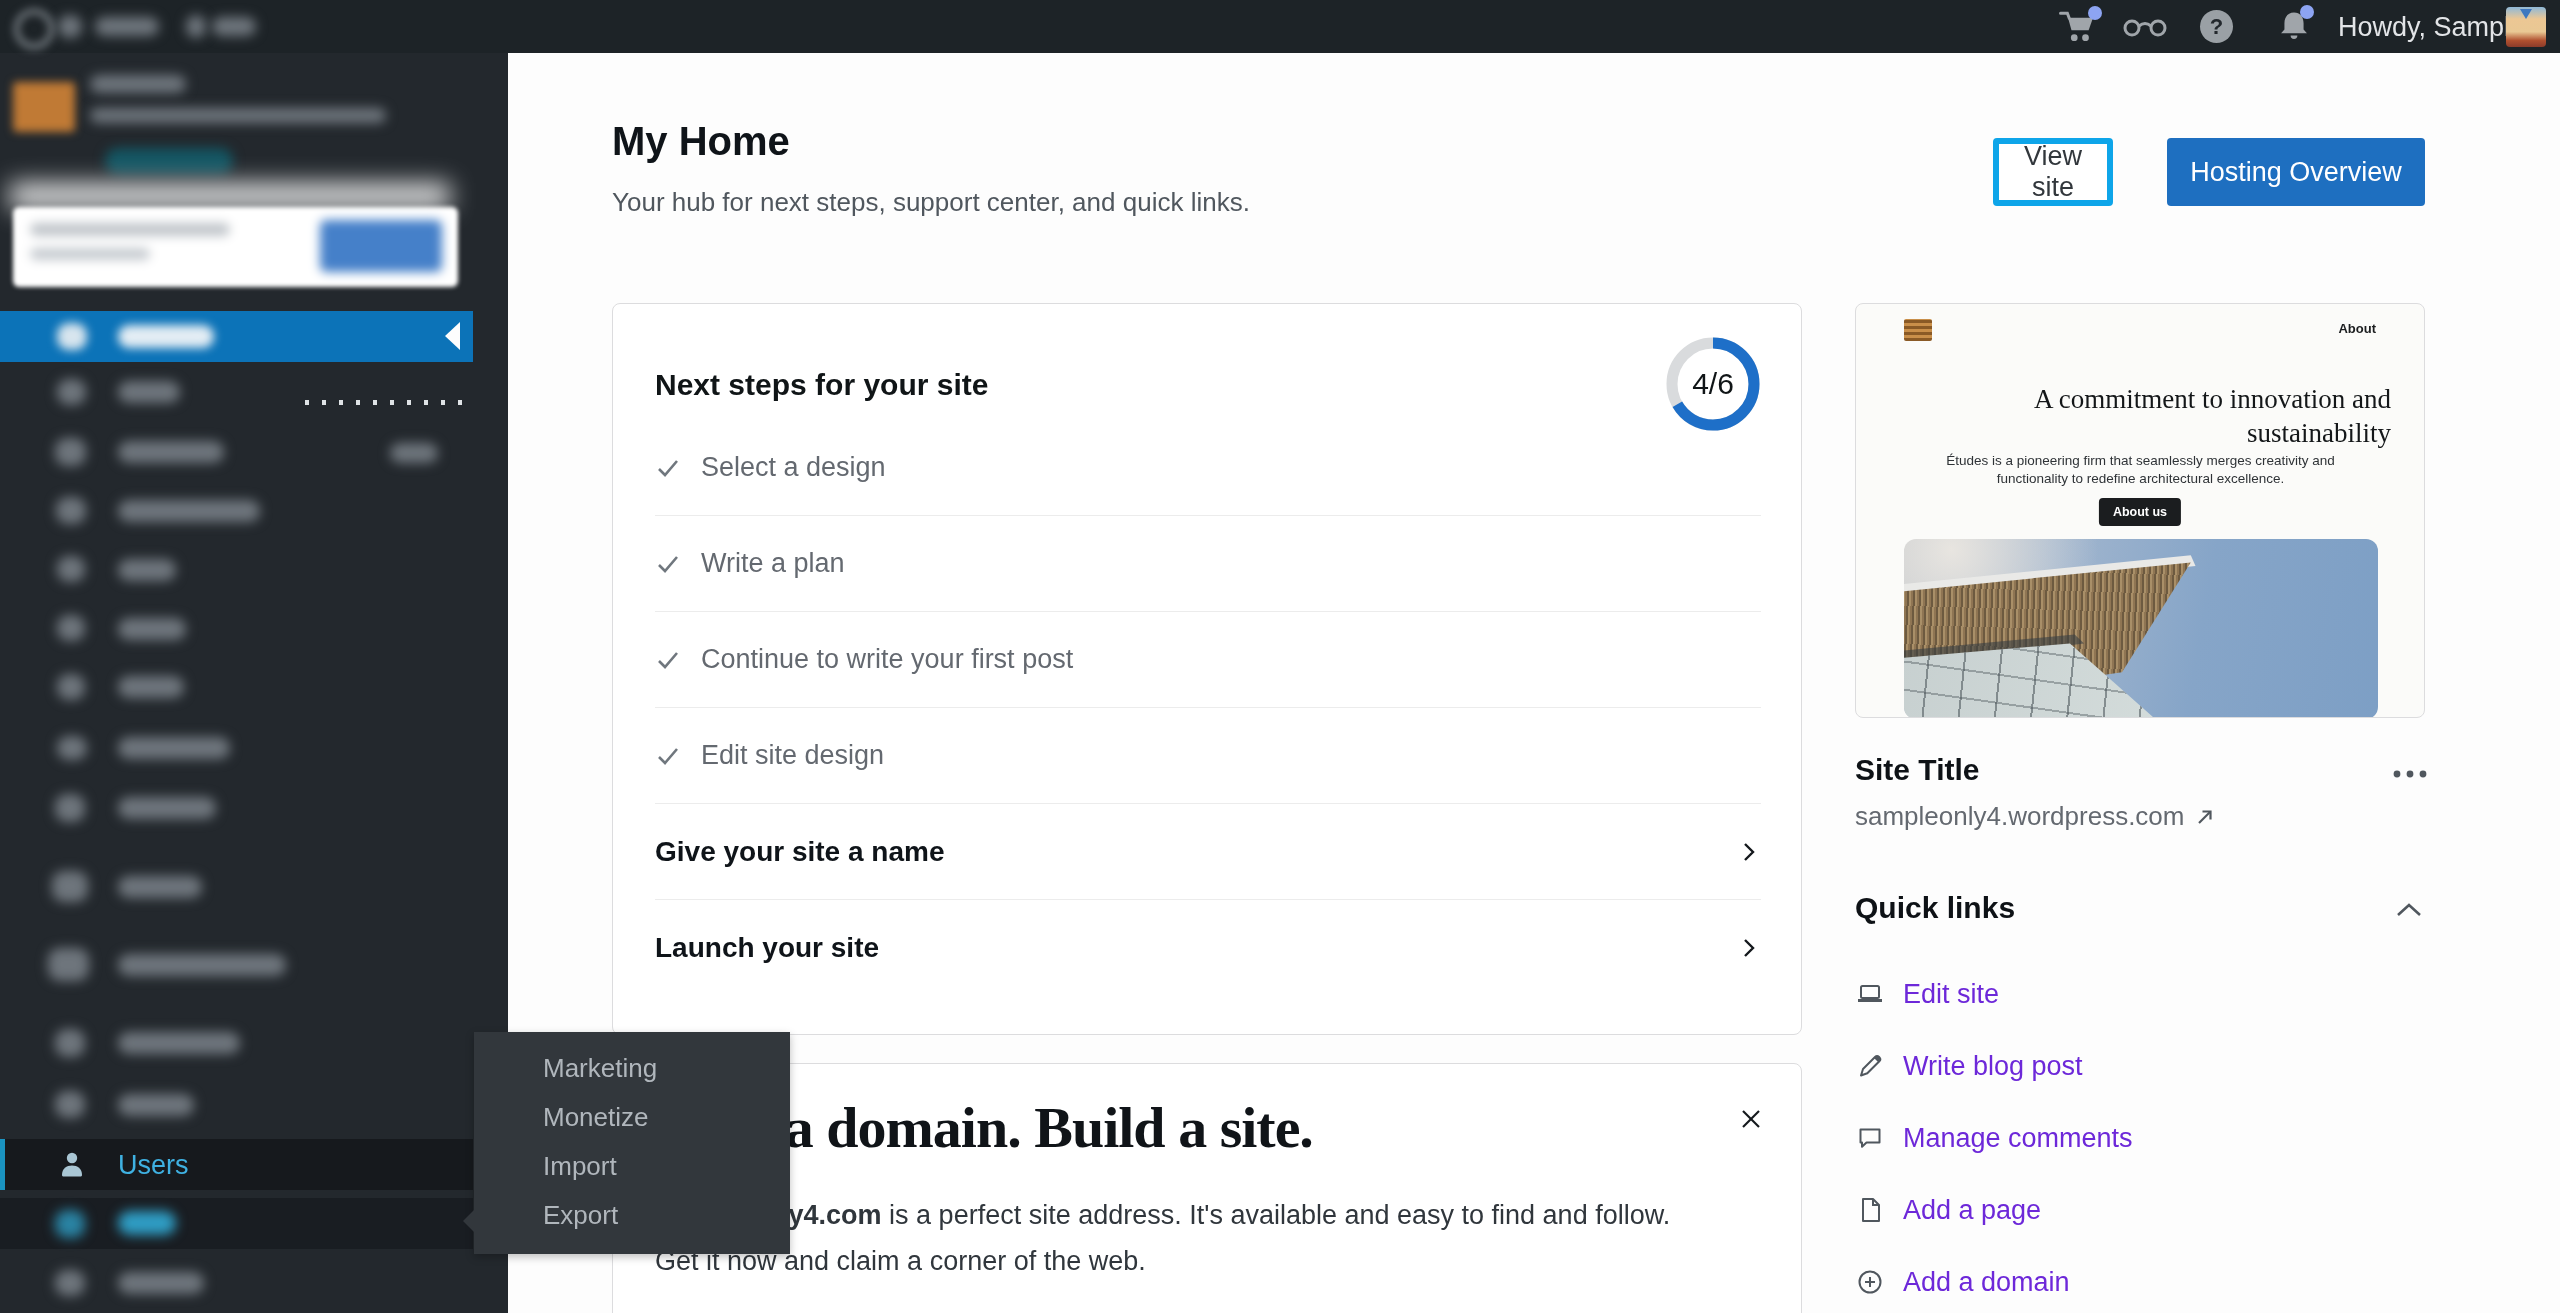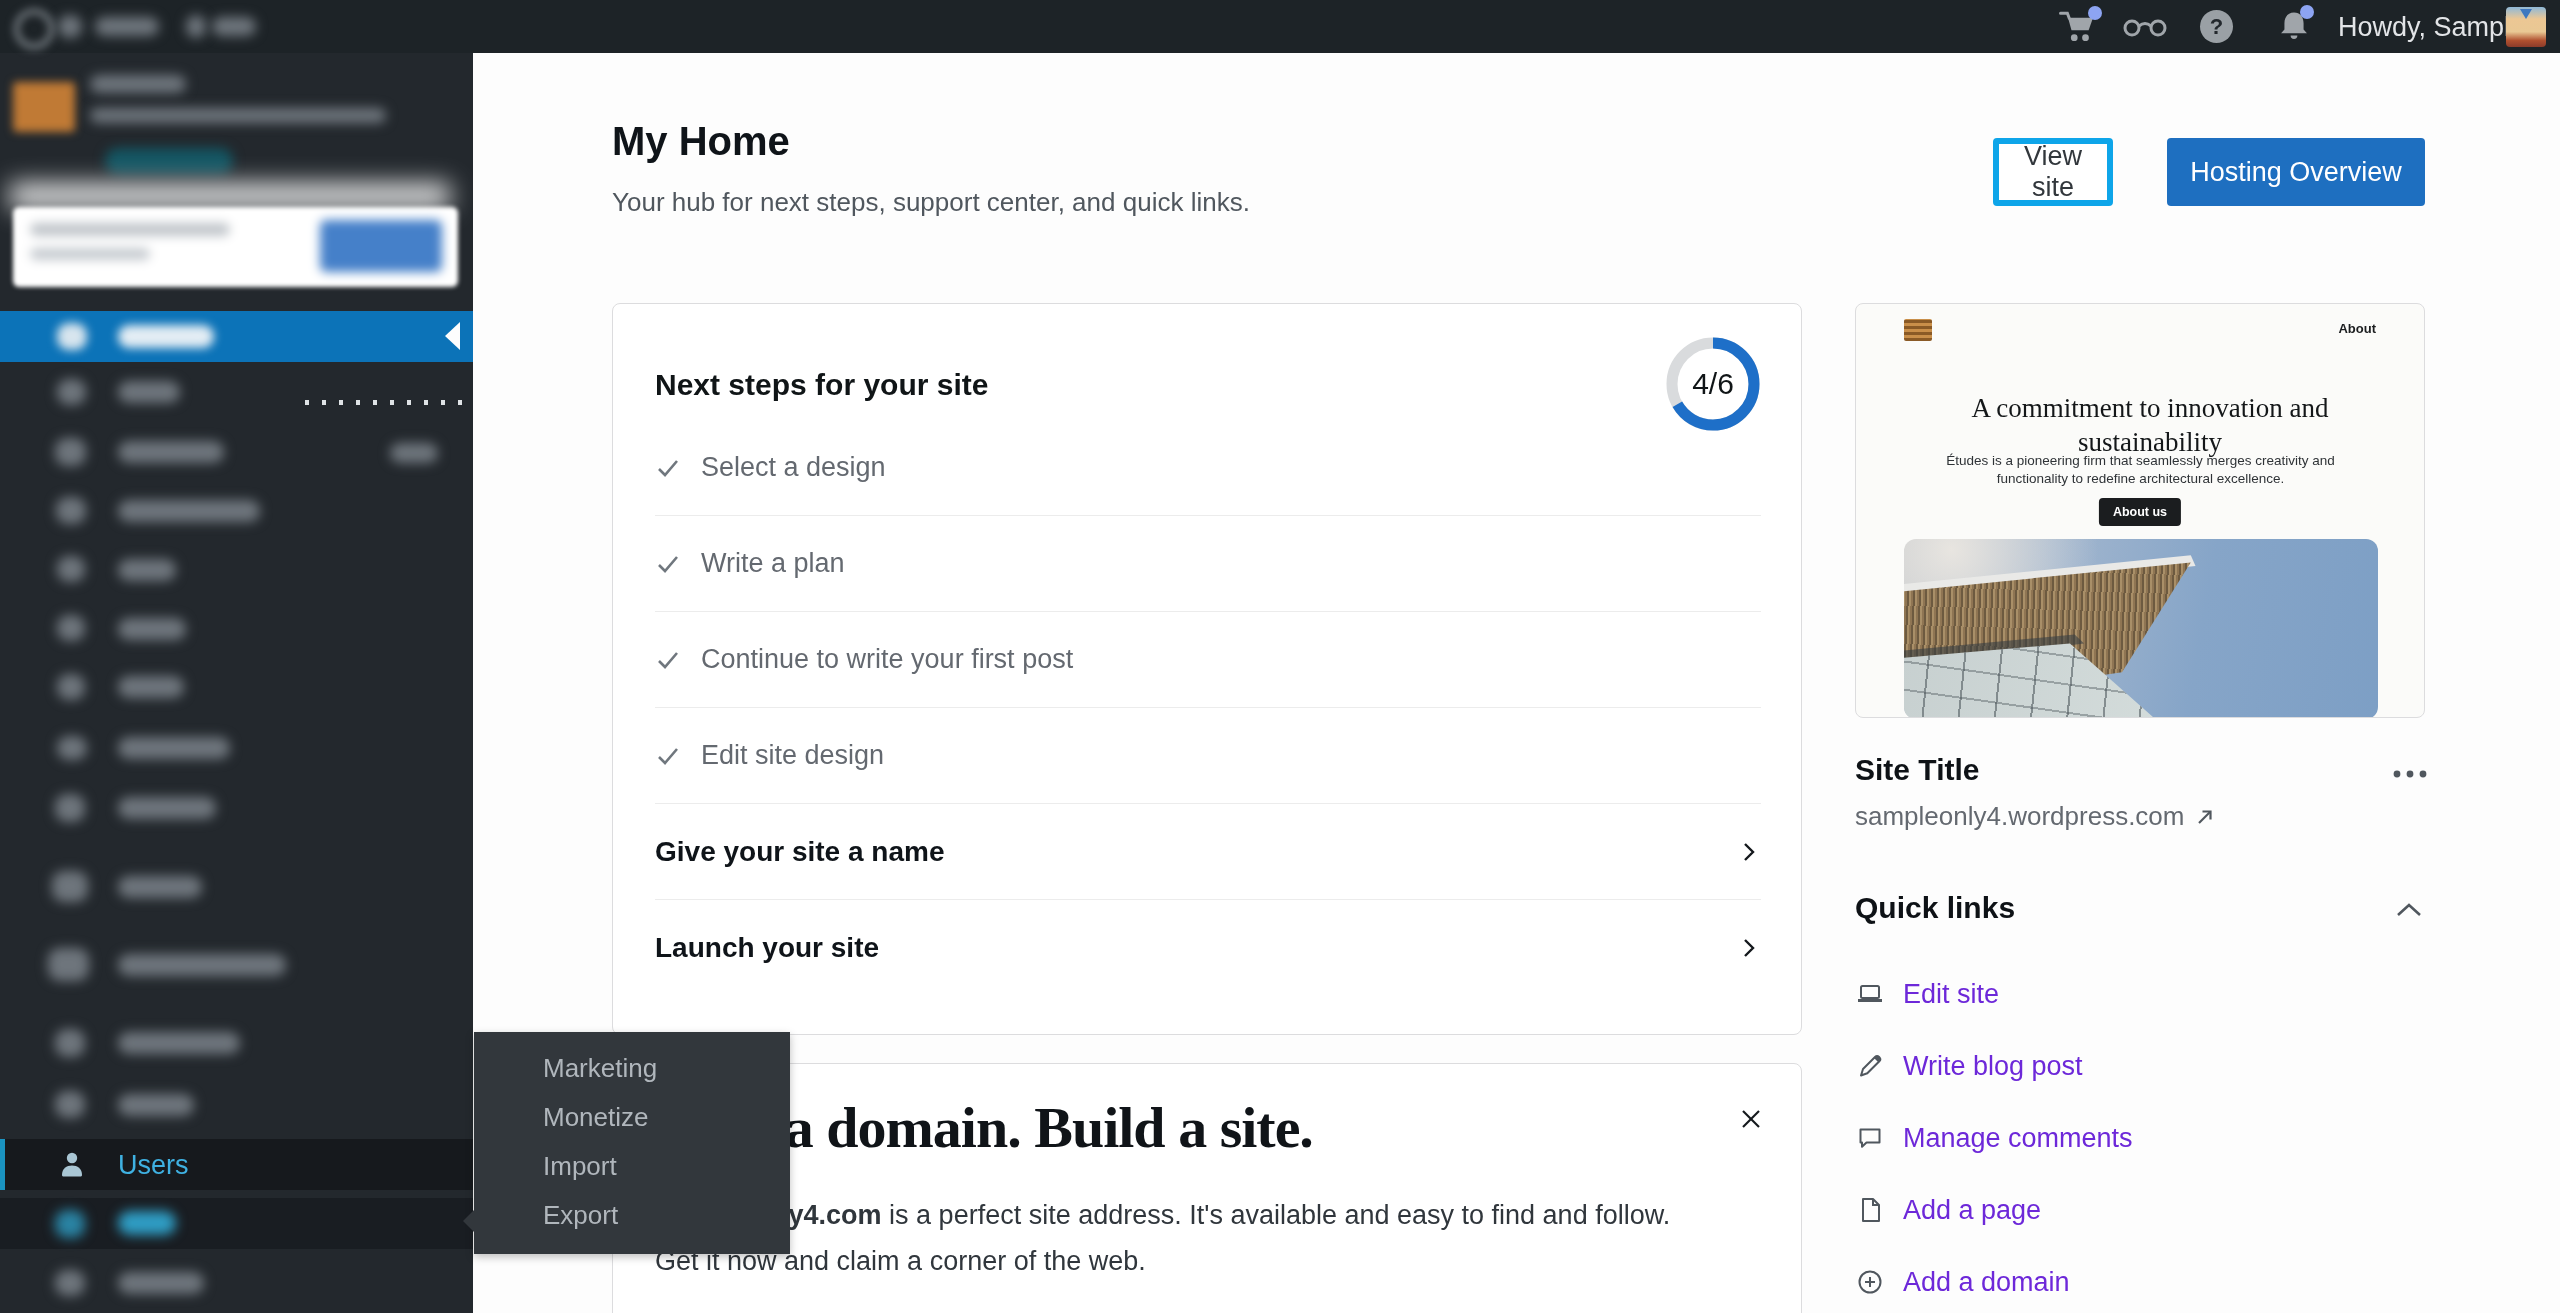--- a/index.html
+++ b/index.html
@@ -9,21 +9,21 @@
   .blob{position:absolute;border-radius:12px;background:#6e757c;filter:blur(6px);}
   .ringblob{position:absolute;border:5px solid #7a8187;border-radius:50%;filter:blur(4px);background:transparent;}
   .abicon{position:absolute;color:#a0a5aa;}
   .abadge{position:absolute;width:14px;height:14px;border-radius:50%;background:#8da4f2;}
   #howdy{position:absolute;left:2338px;top:12px;font-size:27px;color:#e2e4e7;}
   #avatar{position:absolute;left:2506px;top:7px;width:40px;height:40px;border-radius:4px;overflow:hidden;
     background:linear-gradient(180deg,#8fb9d8 0%,#ecc794 30%,#e9c894 62%,#b0502f 84%,#8c3b2a 100%);}
   #avatar:after{content:"";position:absolute;left:14px;top:2px;width:0;height:0;
     border-left:6px solid transparent;border-right:6px solid transparent;border-top:10px solid #3e78c0;}
   
-  #sidebar{position:absolute;left:0;top:53px;width:473px;height:1260px;background:#23282d;z-index:20;}
+  #sidebar{position:absolute;left:0;top:53px;width:473px;height:1260px;background:#23282d;z-index:20;padding-left:35px;}
   #sidebar .row{position:absolute;left:0;width:473px;height:51px;}
   .row-selected{background:#0c73b8;}
   .row-dark{background:#16191d;}
   .row-hover{background:#191d22;}
   #home-arrow{position:absolute;left:445px;top:11px;width:0;height:0;border-top:14px solid transparent;
     border-bottom:14px solid transparent;border-right:15px solid #fdfdfd;}
   #users-accent{position:absolute;left:0;top:0;width:5px;height:51px;background:#1a93c0;}
   #users-label{position:absolute;left:118px;top:11px;font-size:27px;color:#3fb1e2;}
   #sb-fade{position:absolute;left:10px;top:130px;width:440px;height:26px;background:#fff;opacity:.85;filter:blur(12px);}
   #sb-card{position:absolute;left:13px;top:154px;width:445px;height:80px;background:#fff;border-radius:6px;filter:blur(2px);}
@@ -62,22 +62,22 @@
   #domain-close{position:absolute;left:1118px;top:38px;width:34px;height:34px;background:none;border:none;cursor:pointer;}
   #domain-heading{position:absolute;left:42px;top:30px;font-size:58px;font-weight:600;letter-spacing:-1px;
     color:#101418;font-family:"Liberation Serif","DejaVu Serif",serif;margin:0;}
   #domain-body{position:absolute;left:42px;top:128px;width:1110px;font-size:27px;line-height:46px;color:#30363c;}
   
   #rightcol{position:absolute;left:1382px;top:250px;width:570px;}
   #preview-card{left:0;top:0;width:570px;height:415px;background:#fbfbf9;overflow:hidden;}
   #pv-logo{position:absolute;left:48px;top:15px;width:28px;height:22px;border-radius:2px;
     background:repeating-linear-gradient(0deg,#8a5a26 0 3px,#c98f4a 3px 6px);}
   #pv-about{position:absolute;right:48px;top:17px;font-size:13px;font-weight:600;color:#1c1e20;}
-  #pv-heading{position:absolute;left:35px;top:78px;width:500px;text-align:center;font-size:27px;line-height:34px;
-    color:#141719;font-family:"Liberation Serif","DejaVu Serif",serif;margin:9px;font-weight:500;}
+  #pv-heading{position:absolute;left:35px;top:78px;width:500px;text-align:right;font-size:27px;line-height:34px;
+    color:#141719;font-family:"Liberation Serif","DejaVu Serif",serif;margin:0;font-weight:500;}
   #pv-tagline{position:absolute;left:62px;top:148px;width:445px;text-align:center;font-size:13.5px;
     line-height:17.5px;color:#2f3337;}
   #pv-btn{position:absolute;left:50%;transform:translateX(-50%);top:194px;background:#1b1d1f;color:#fff;
     font-size:12.5px;font-weight:600;padding:7px 14px;border-radius:4px;border:none;cursor:pointer;}
   #pv-photo{position:absolute;left:48px;top:235px;width:474px;height:180px;border-radius:12px;overflow:hidden;
     background:radial-gradient(circle at 10% 6%,#e8e5e0 0%,rgba(232,229,224,0) 32%),
     linear-gradient(100deg,#bcc1c7 0%,#a2b6ce 30%,#86a5c8 62%,#7d9fc5 100%);}
   .pv-roofedge{position:absolute;inset:0;background:#e9e9e7;
     clip-path:polygon(0 25%,60.5% 9%,61.5% 15%,0 32%);}
   .pv-roof{position:absolute;inset:0;

